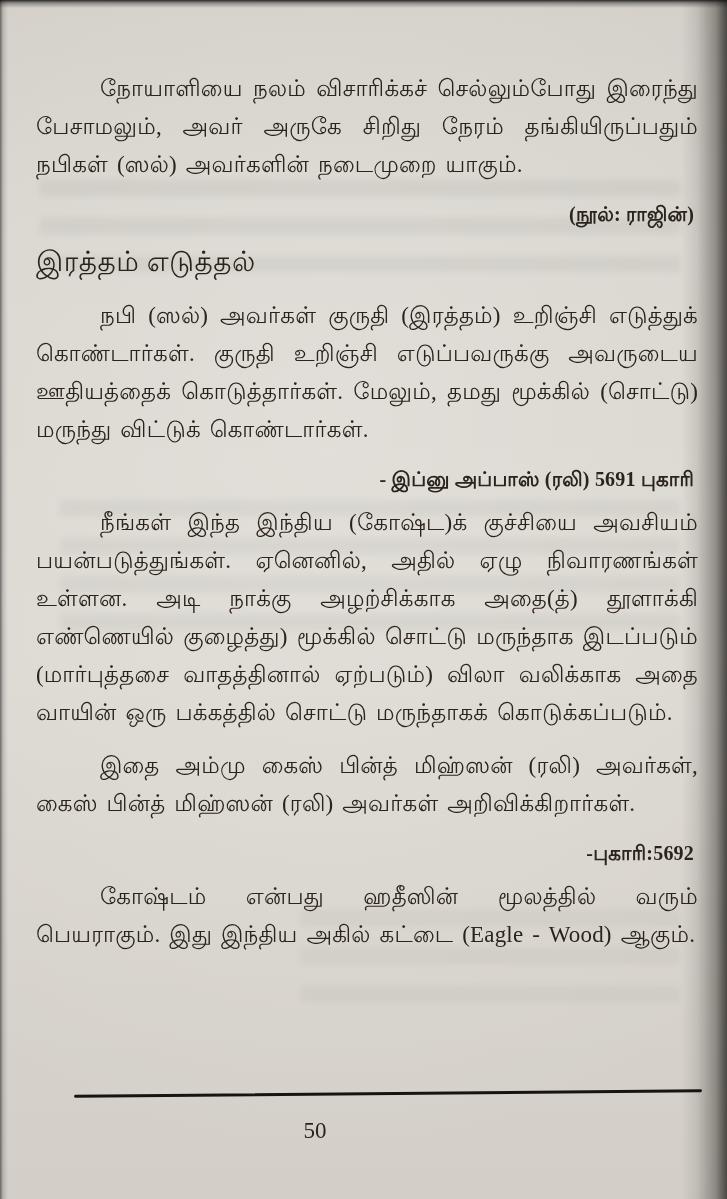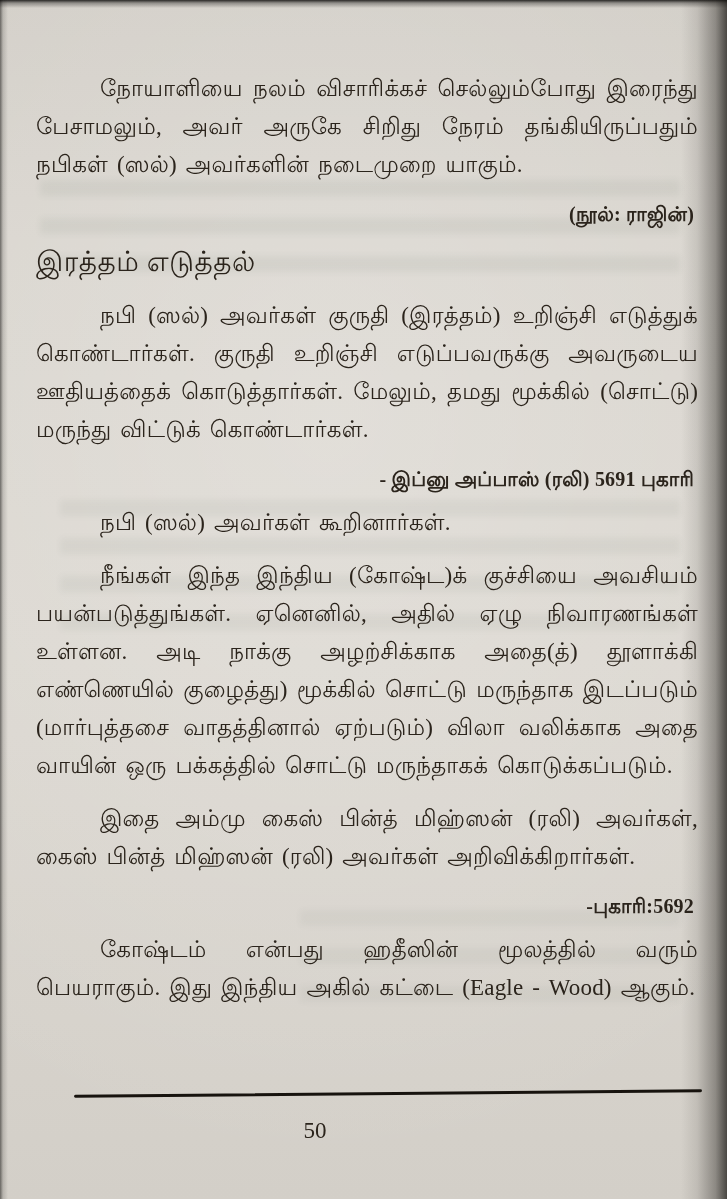--- a/index.html
+++ b/index.html
@@ -116,21 +116,20 @@
 
     <p class="cite">(நூல்: ராஜின்)</p>
 
     <h2 class="heading">இரத்தம் எடுத்தல்</h2>
 
     <p class="body">நபி (ஸல்) அவர்கள் குருதி (இரத்தம்) உறிஞ்சி எடுத்துக் கொண்டார்கள். குருதி உறிஞ்சி எடுப்பவருக்கு அவருடைய ஊதியத்தைக் கொடுத்தார்கள். மேலும், தமது மூக்கில் (சொட்டு) மருந்து விட்டுக் கொண்டார்கள்.</p>
 
     <p class="cite">- இப்னு அப்பாஸ் (ரலி) 5691 புகாரி</p>
 
 
-    <p class="body">நபி (ஸல்) அவர்கள் கூறினார்கள்.</p>
 
     <p class="body">நீங்கள் இந்த இந்திய (கோஷ்ட)க் குச்சியை அவசியம் பயன்படுத்துங்கள். ஏனெனில், அதில் ஏழு நிவாரணங்கள் உள்ளன. அடி நாக்கு அழற்சிக்காக அதை(த்) தூளாக்கி எண்ணெயில் குழைத்து) மூக்கில் சொட்டு மருந்தாக இடப்படும் (மார்புத்தசை வாதத்தினால் ஏற்படும்) விலா வலிக்காக அதை வாயின் ஒரு பக்கத்தில் சொட்டு மருந்தாகக் கொடுக்கப்படும்.</p>
 
     <p class="body">இதை அம்மு கைஸ் பின்த் மிஹ்ஸன் (ரலி) அவர்கள், கைஸ் பின்த் மிஹ்ஸன் (ரலி) அவர்கள் அறிவிக்கிறார்கள்.</p>
 
     <p class="cite">-புகாரி:5692</p>
 
     <p class="body">கோஷ்டம் என்பது ஹதீஸின் மூலத்தில் வரும் பெயராகும். இது இந்திய அகில் கட்டை (Eagle - Wood) ஆகும்.</p>
 
   </div>

